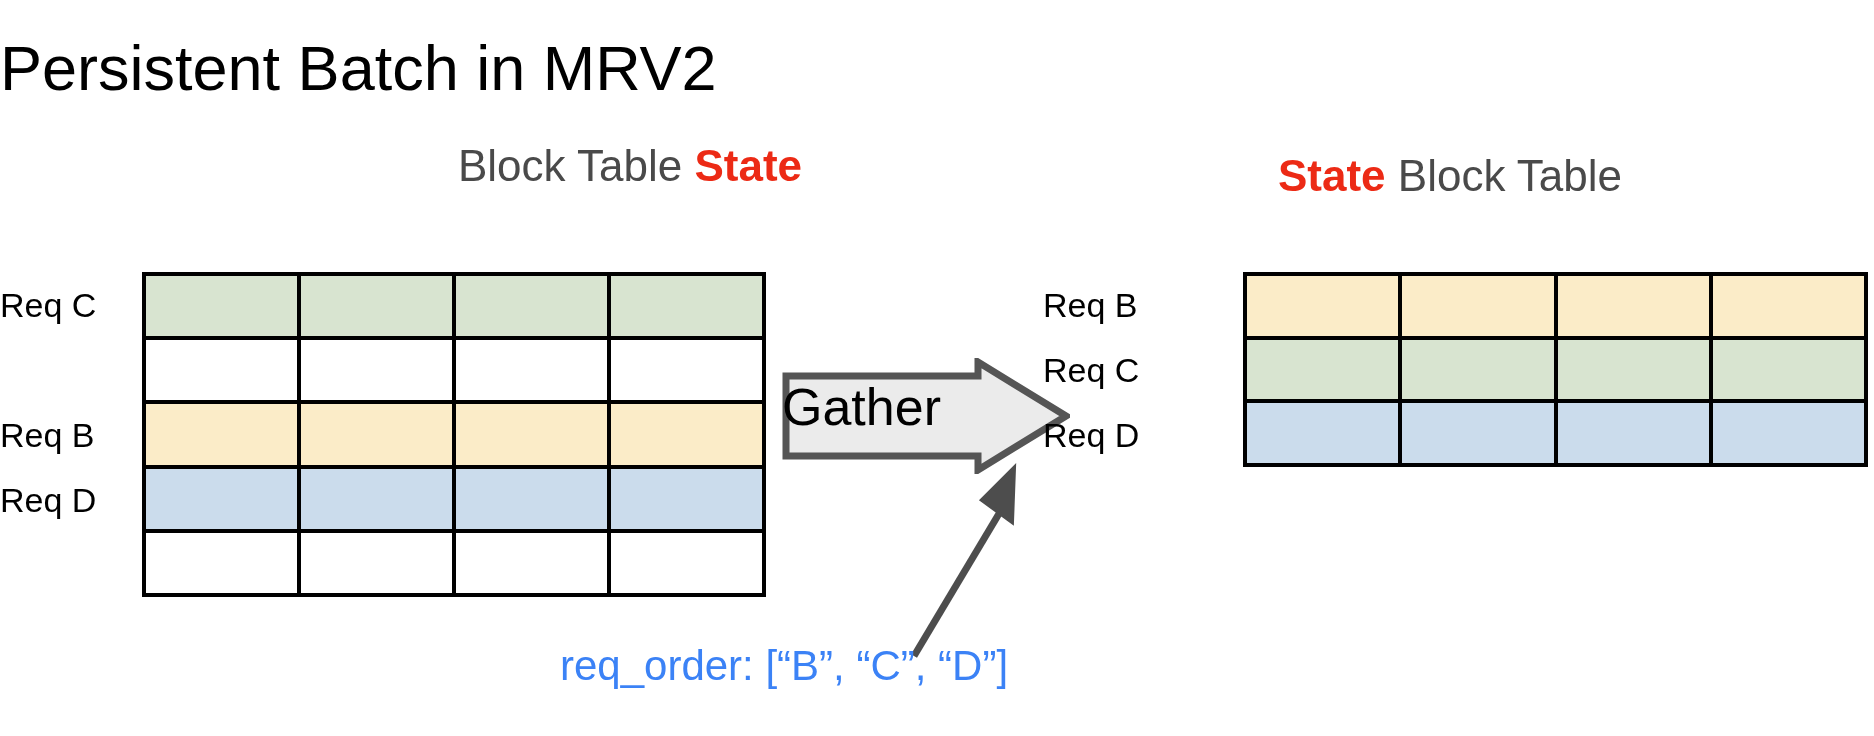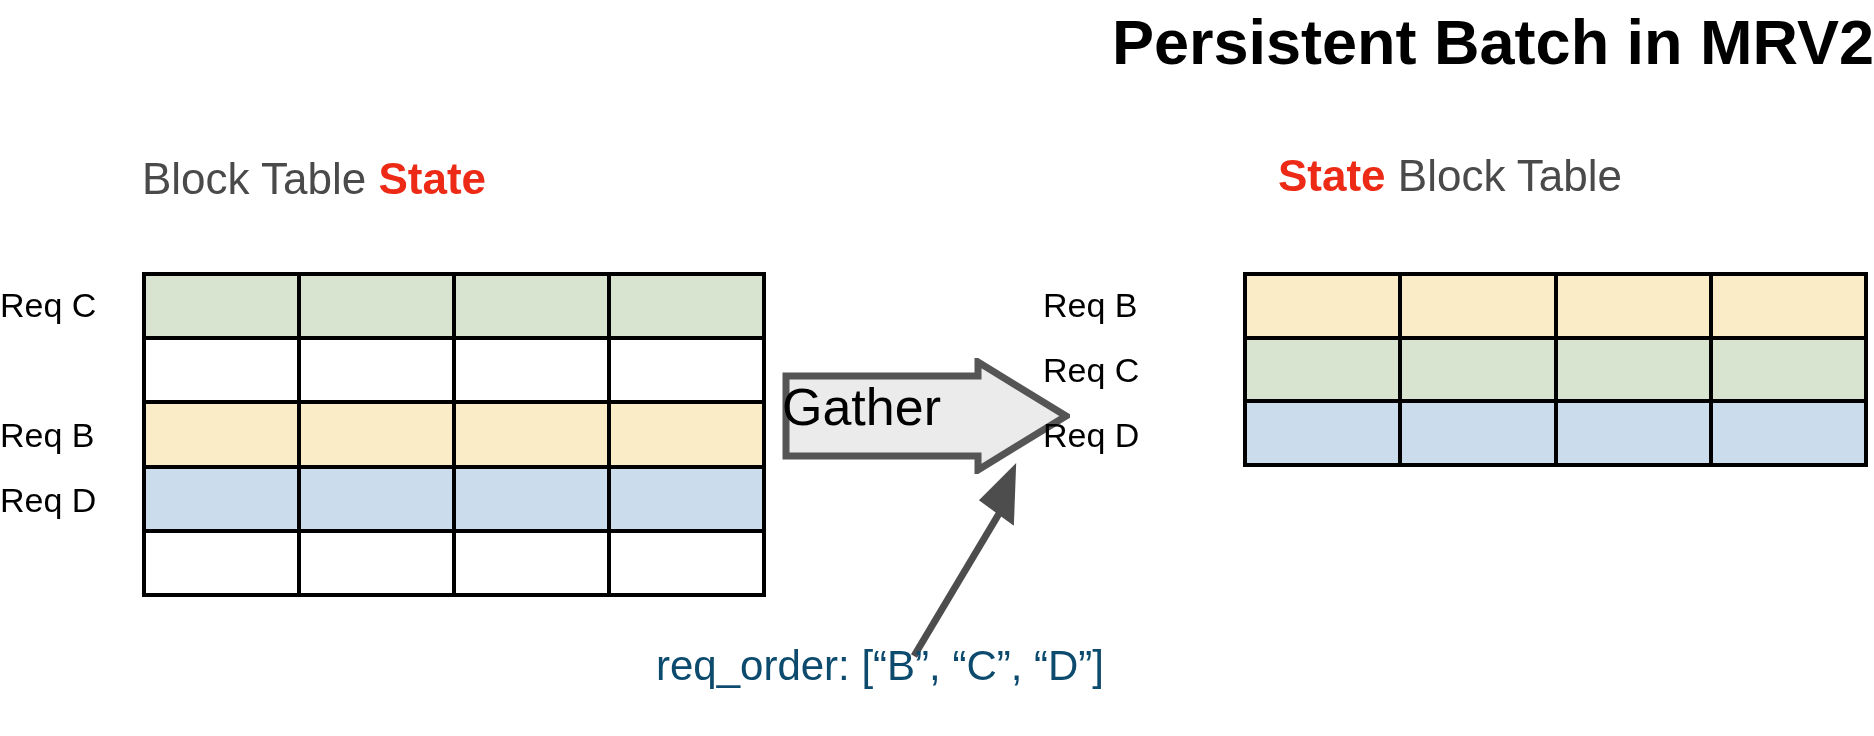--- a/index.html
+++ b/index.html
@@ -17,48 +17,48 @@
   .stage {
     position: relative;
     width: 1874px;
     height: 736px;
   }
 
   
   .title {
     position: absolute;
     left: 0;
-    top: 2px;
+    top: 28px;
     width: 1874px;
-    text-align: right;
+    text-align: left;
     font-size: 63px;
     line-height: 80px;
     color: #000000;
-    font-weight: 700;
+    font-weight: 400;
     letter-spacing: 0px;
   }
 
   
   .heading {
     position: absolute;
     font-size: 44px;
     line-height: 52px;
     color: #4a4a4a;
     white-space: nowrap;
     font-weight: 400;
   }
   .heading .accent {
     color: #ec2a15;
     font-weight: bold;
   }
   .heading-left {
     left: 142px;
-    top: 153px;
+    top: 140px;
     width: 660px;
-    text-align: left;
+    text-align: right;
   }
   .heading-right {
     left: 1060px;
     top: 150px;
     width: 780px;
     text-align: center;
   }
 
   
   .grid {
@@ -141,24 +141,24 @@
     width: 160px;
     height: 200px;
   }
 
   
   #req-order-caption {
     position: absolute;
     left: 560px;
     top: 640px;
     width: 640px;
-    text-align: center;
+    text-align: left;
     font-size: 42px;
     line-height: 52px;
-    color: #0c4a6e;
+    color: #3b82f6;
     white-space: nowrap;
   }
 </style>
 </head>
 <body>
 
 <div class="stage">
 
   <div class="title">Persistent Batch in MRV2</div>
 

